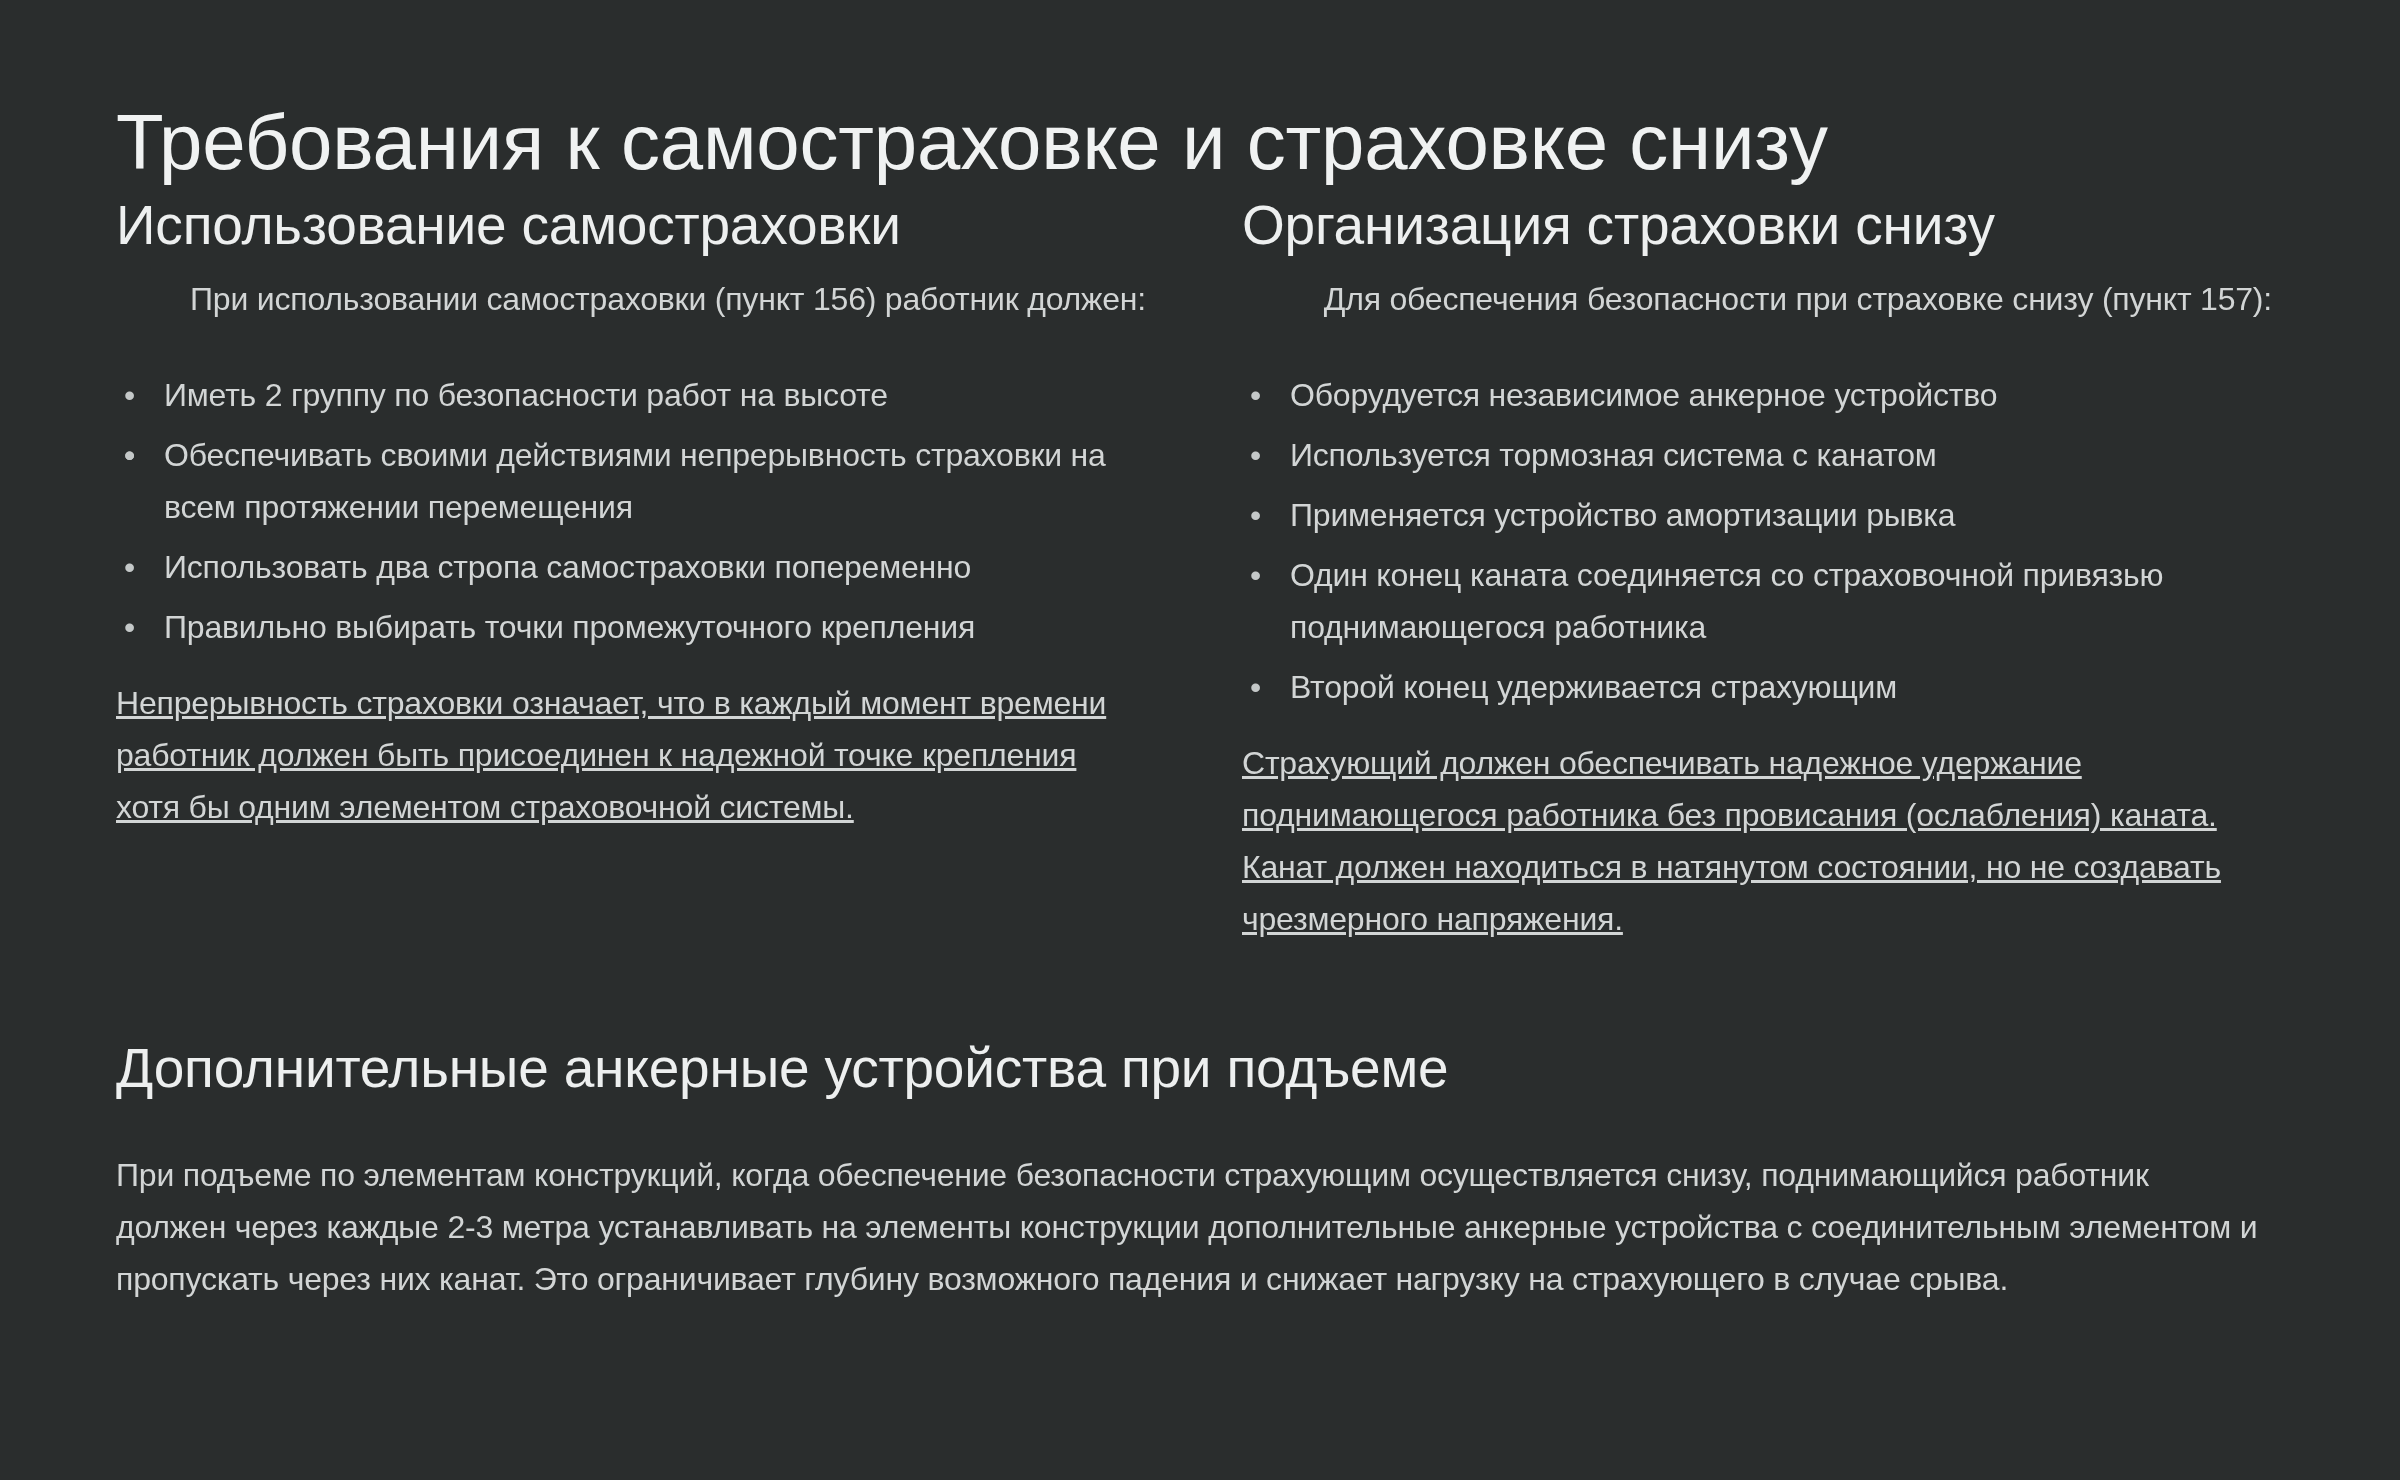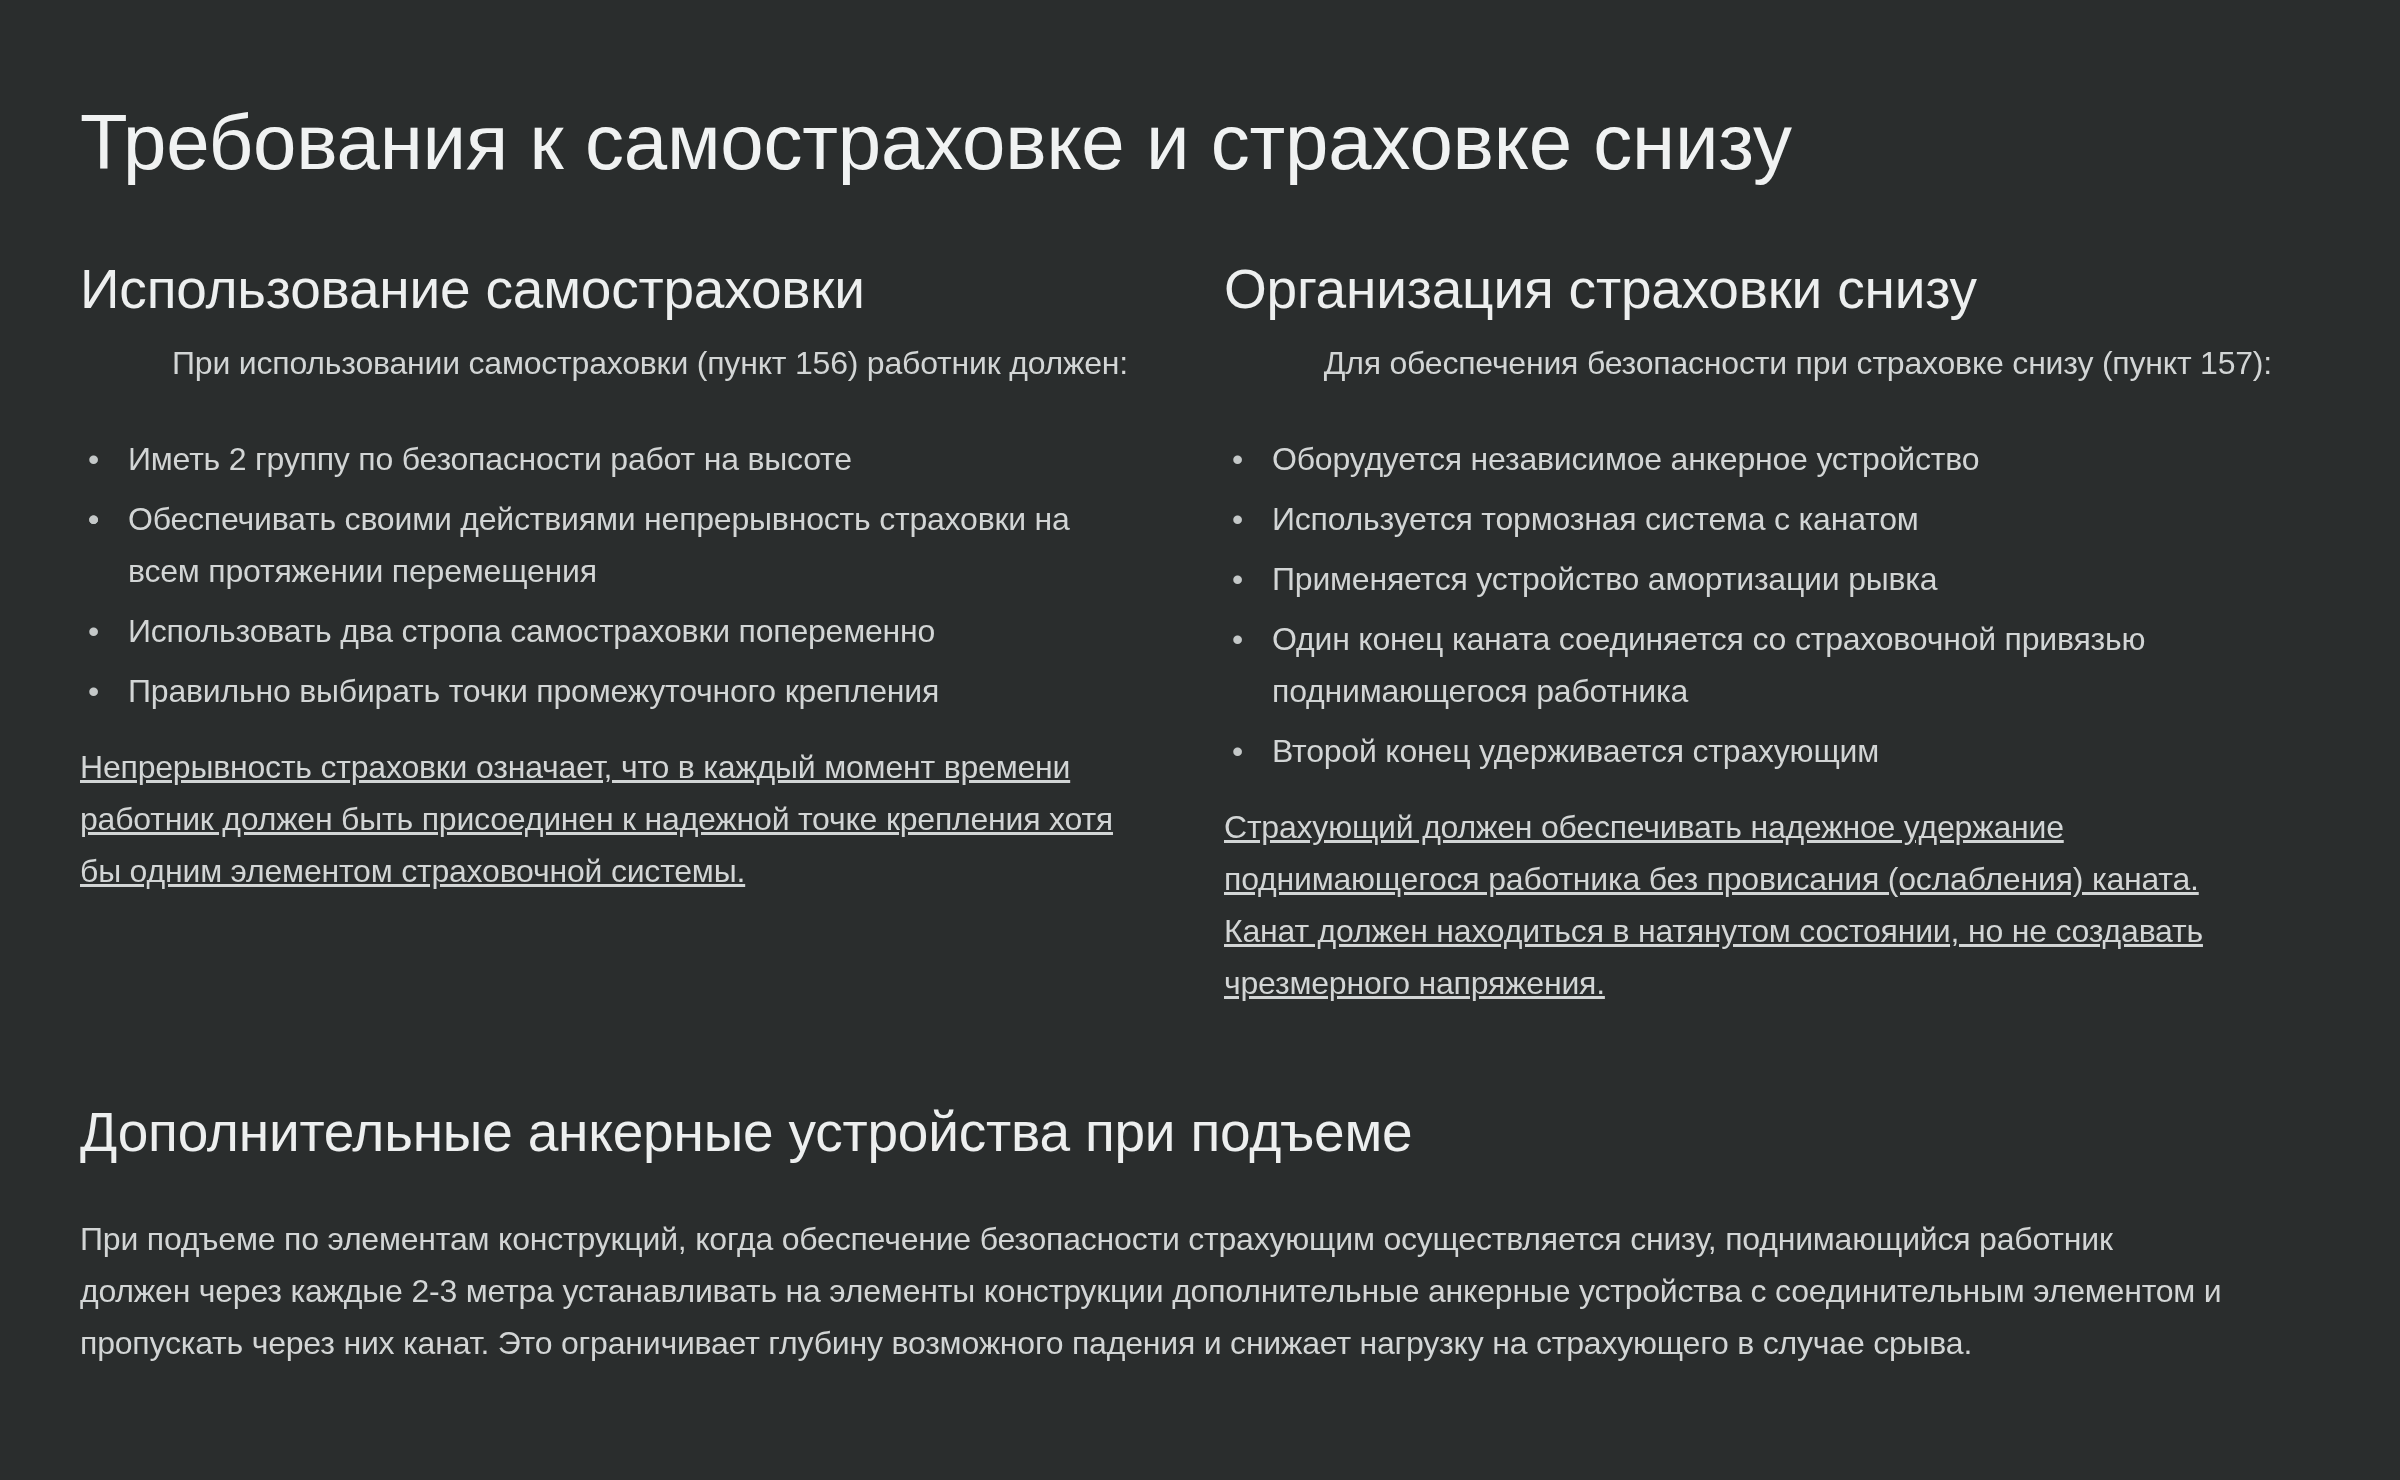--- a/index.html
+++ b/index.html
@@ -9,31 +9,30 @@
     background: #2a2d2d;
     font-family: "Liberation Sans", "DejaVu Sans", sans-serif;
     color: #d2d5d5;
     overflow: hidden;
     letter-spacing: -0.2px;
   }
   .slide {
     box-sizing: border-box;
     width: 2400px;
     height: 1480px;
-    padding: 96px 128px 0 80px;
+    padding: 96px 128px 0 116px;
   }
   h1.page-title {
     margin: 0;
     font-size: 78px;
     line-height: 1.2;
     font-weight: 400;
     color: #f0f2f2;
   }
   .columns {
-    margin-top: 64px;
     display: grid;
     grid-template-columns: 1fr 1fr;
     column-gap: 96px;
   }
   h2.section-heading {
     margin: 0 0 12px 0;
     font-size: 55px;
     line-height: 1.3;
     font-weight: 400;
     color: #edefef;

